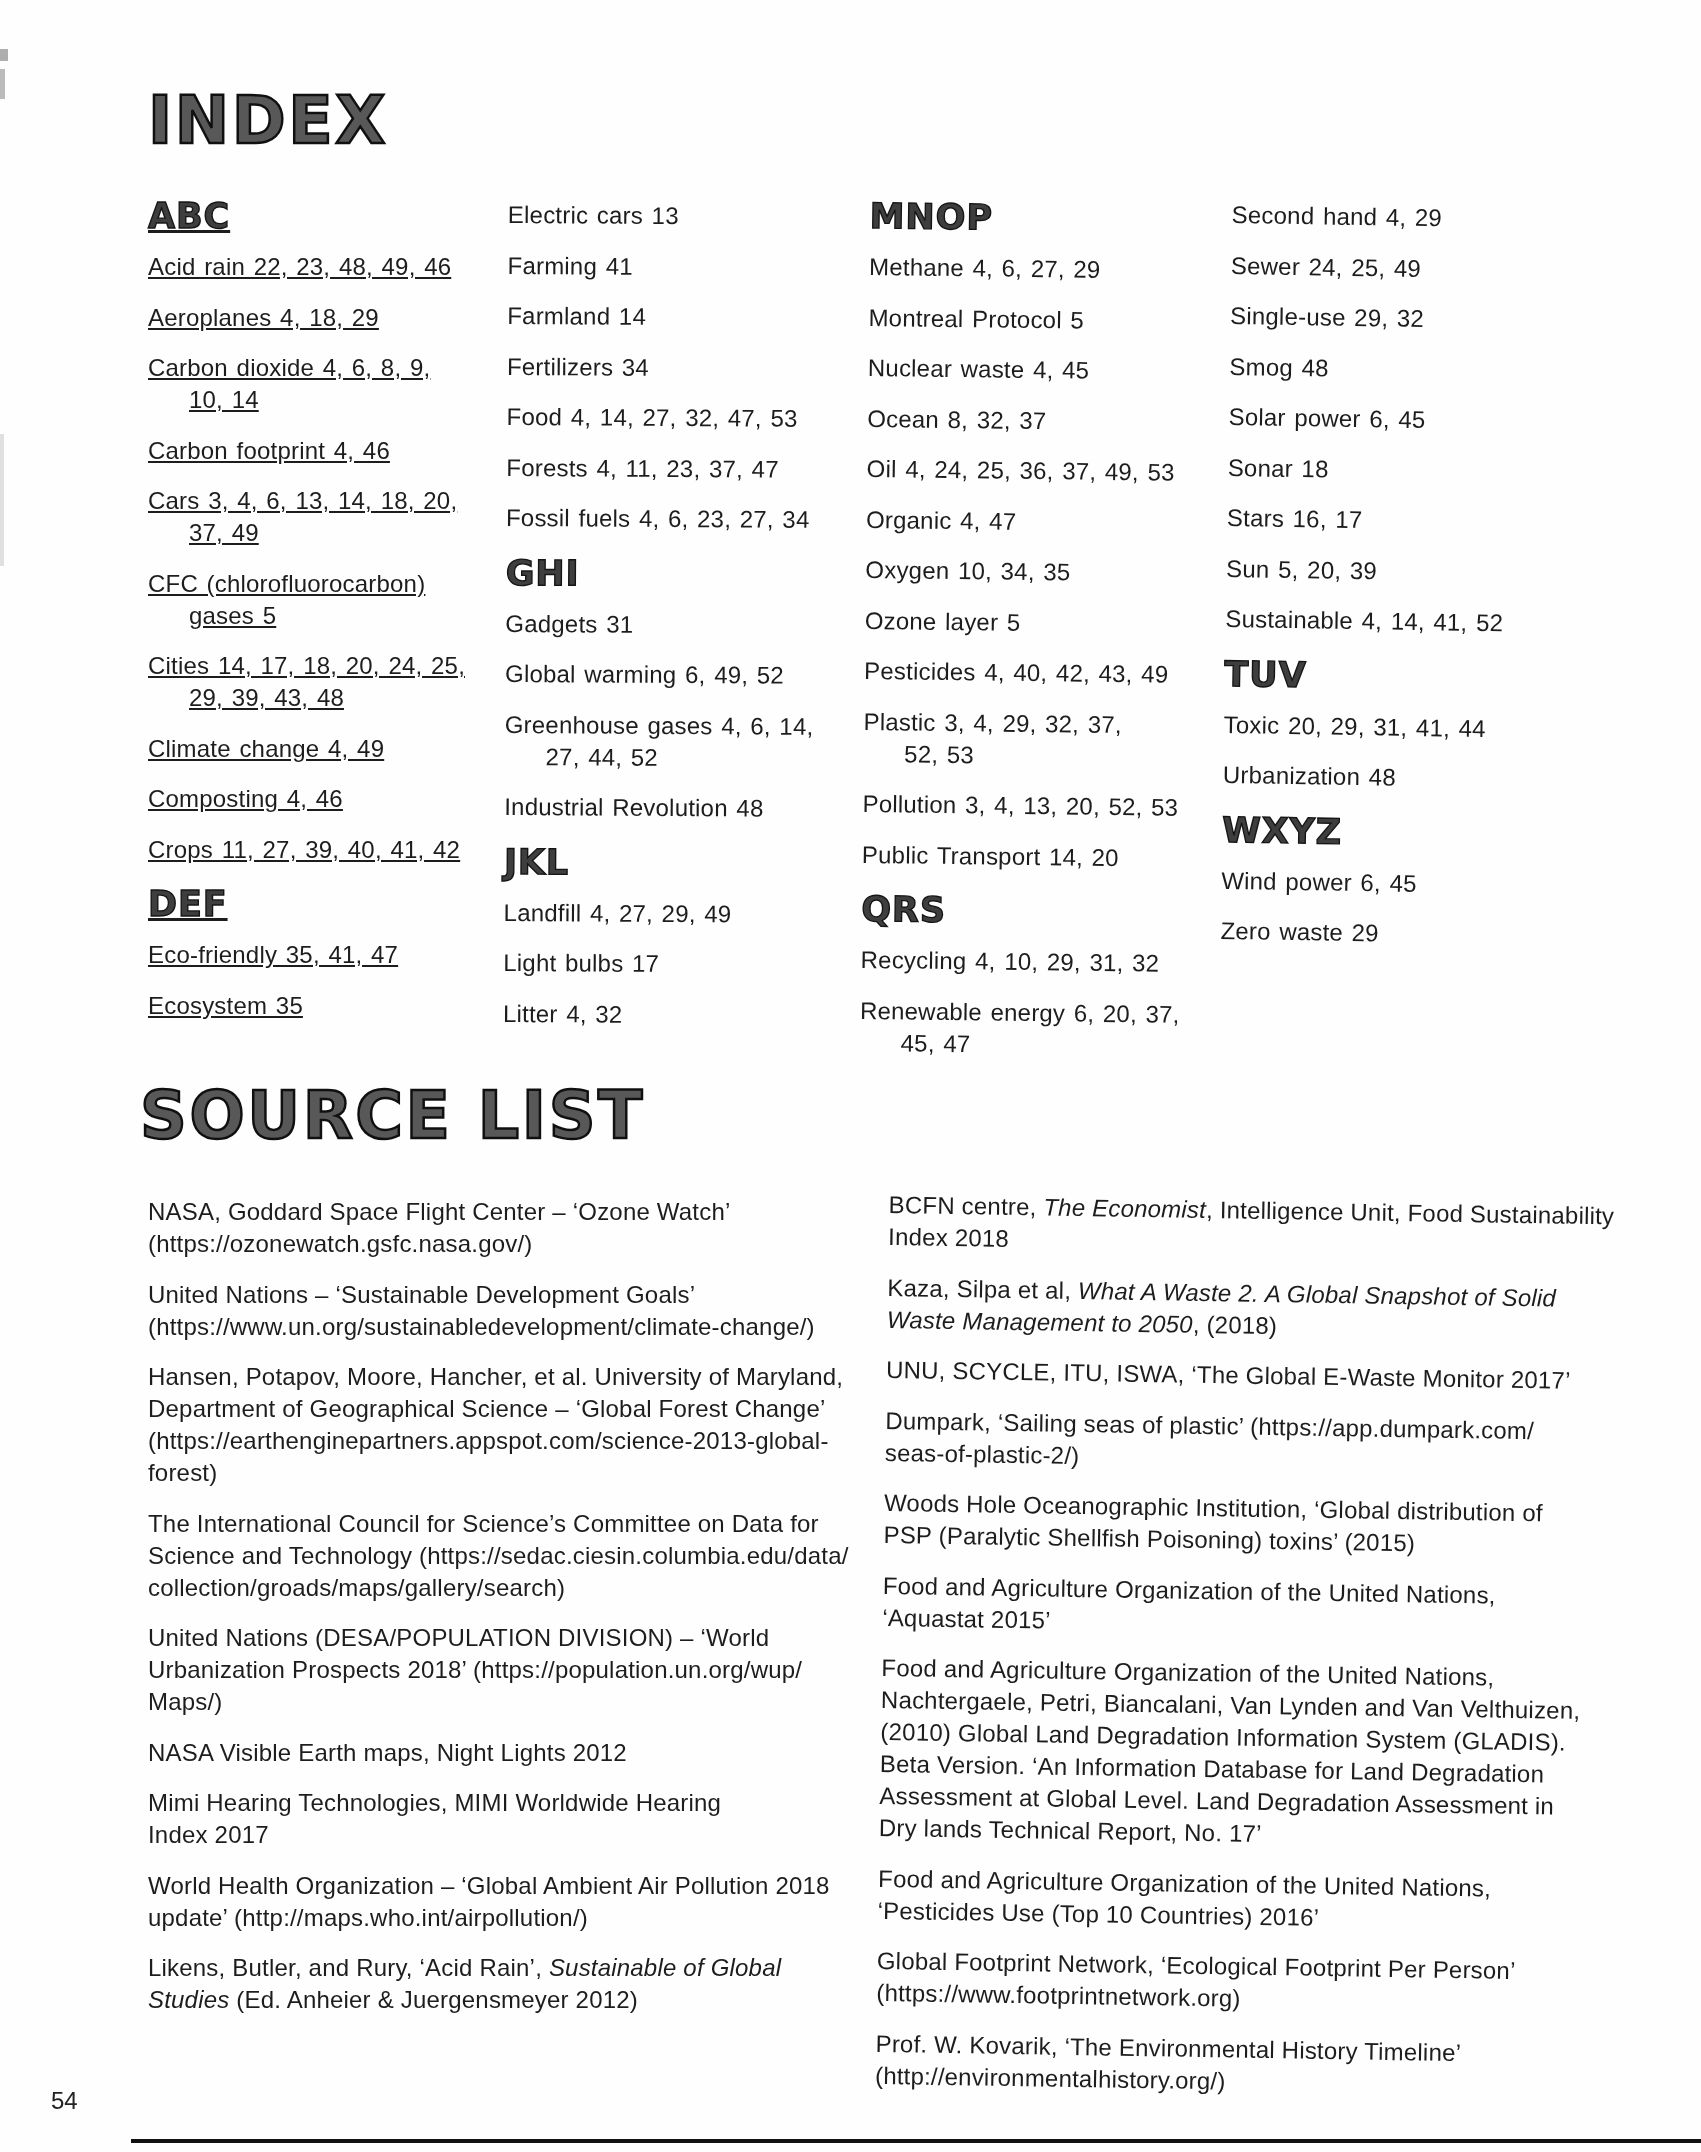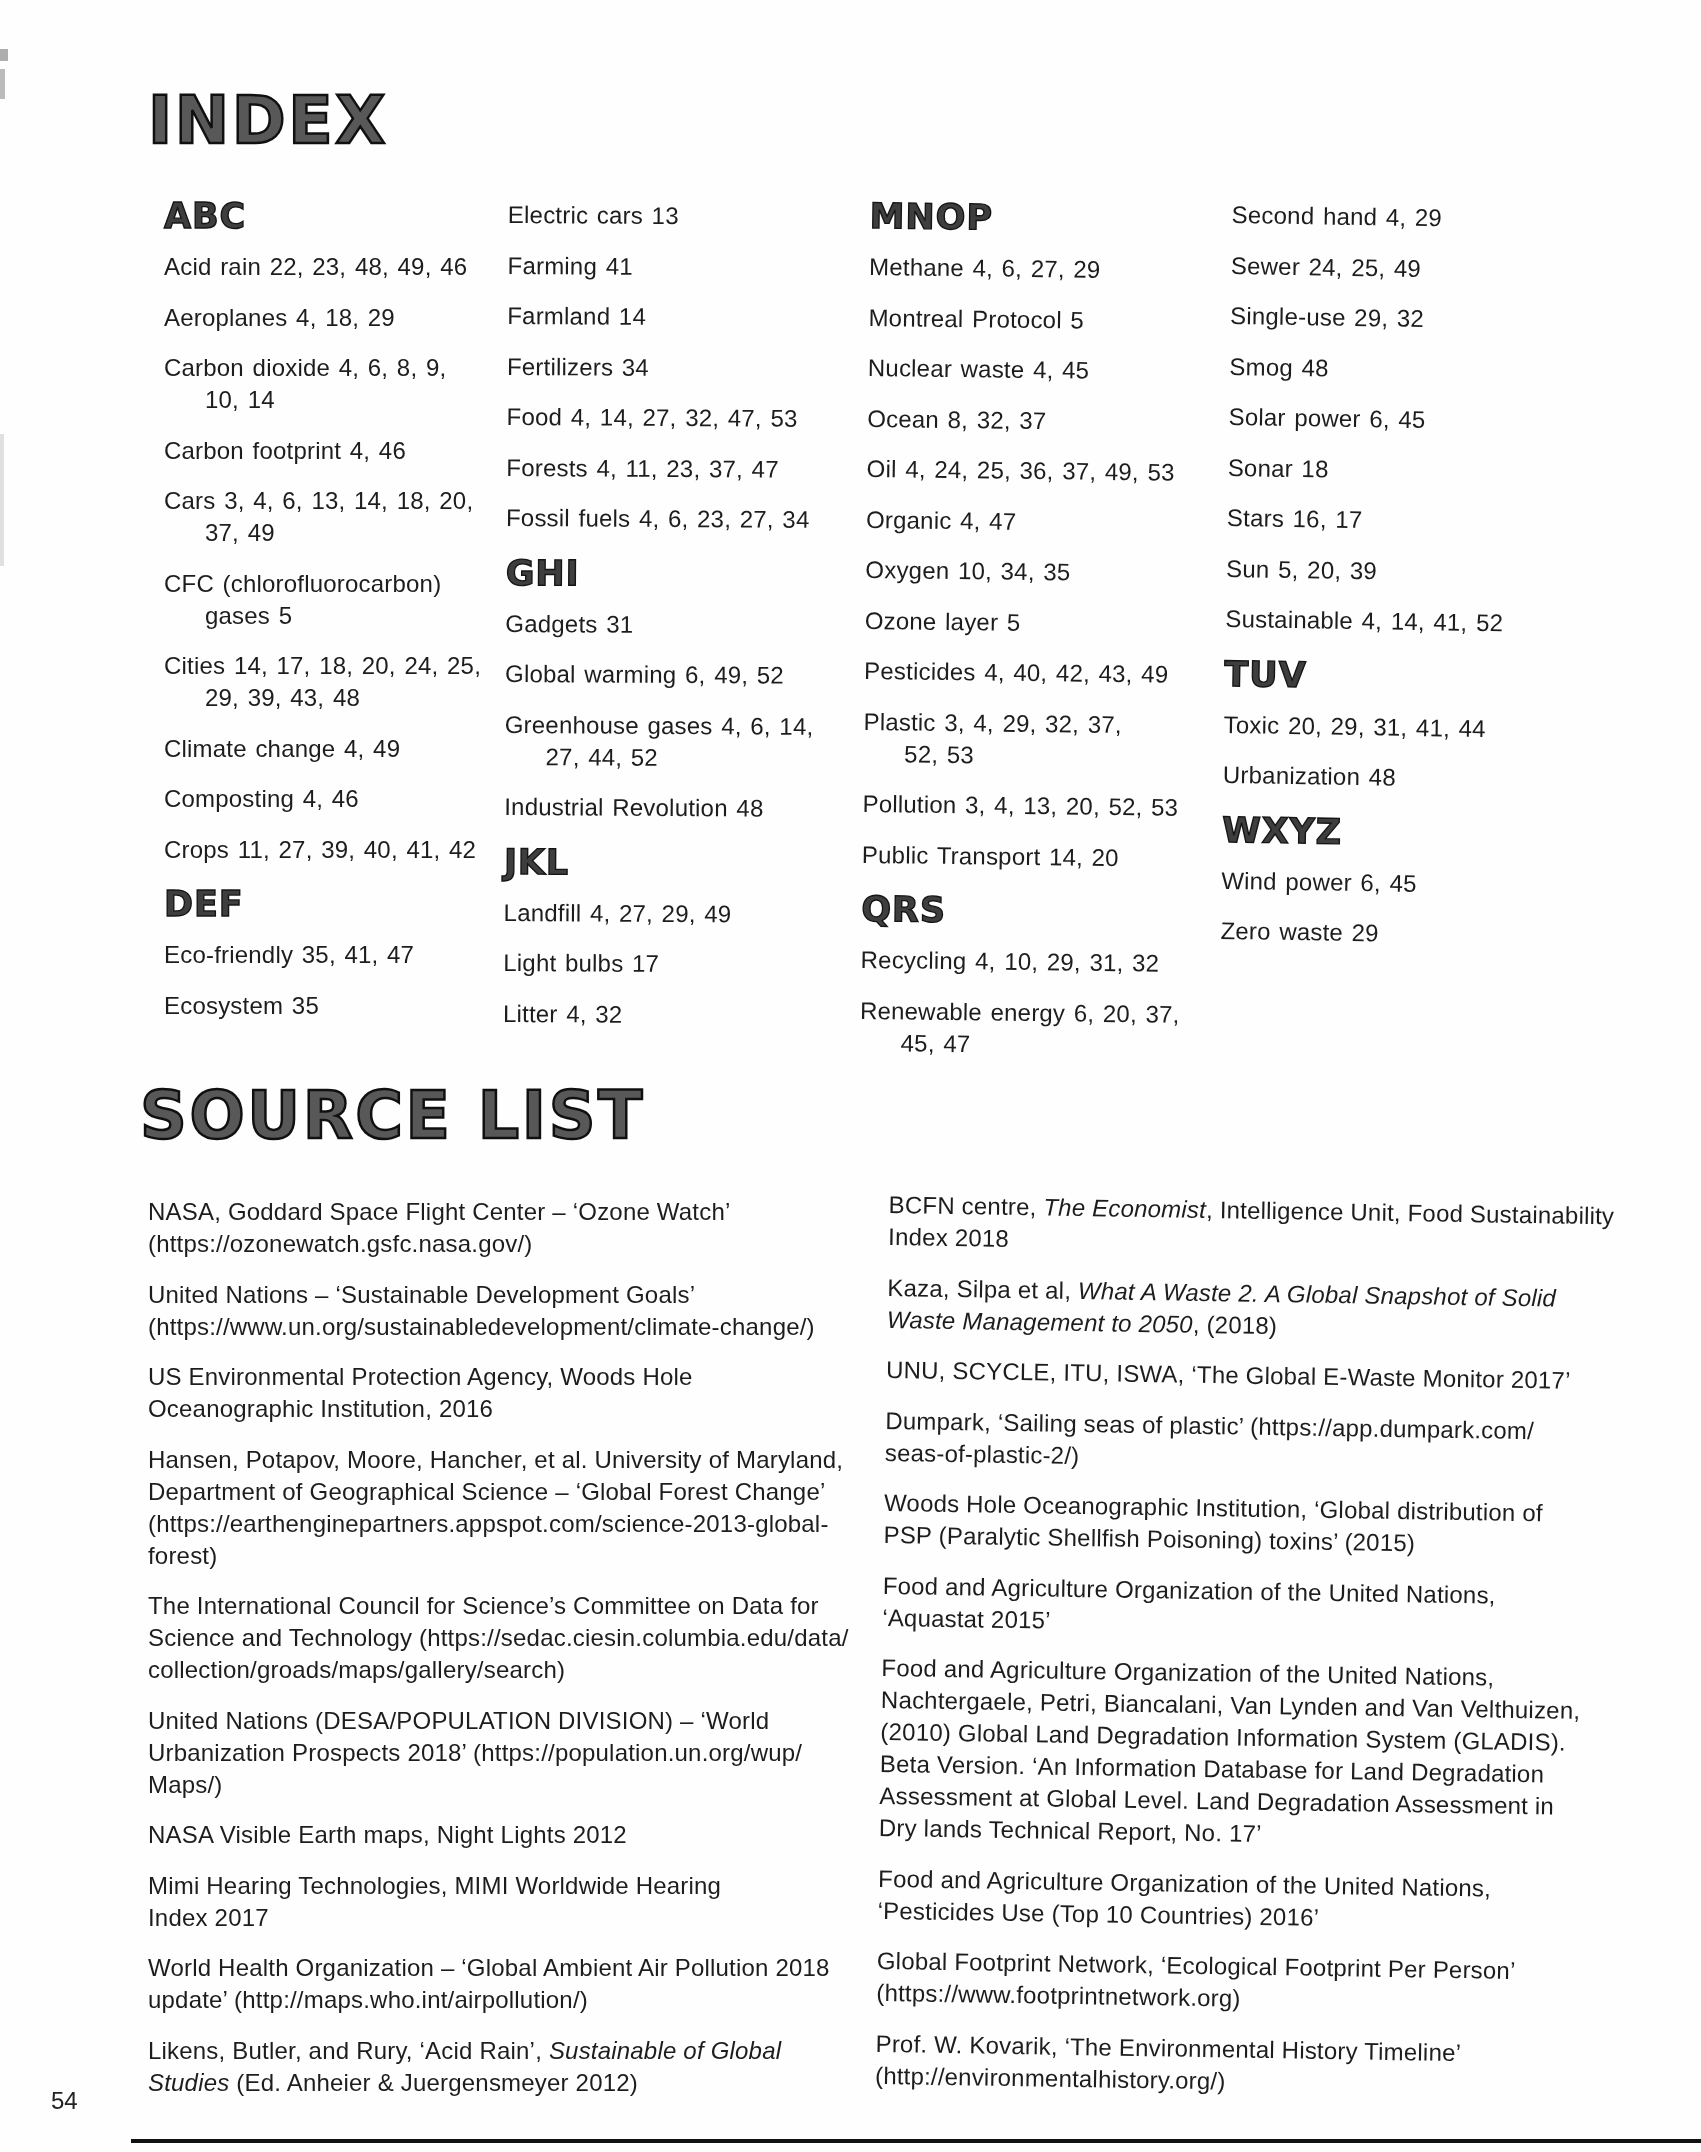--- a/index.html
+++ b/index.html
@@ -31,21 +31,21 @@
     white-space: nowrap;
   }
   #title-index { left: 148px; top: 88px; }
   #title-sources { left: 140px; top: 1083px; }
 
   .index-col {
     position: absolute;
     top: 196px;
     width: 353px;
   }
-  #col1 { left: 164px; }
+  #col1 { left: 148px; text-decoration: underline; }
   #col2 { left: 508px; top: 199px; transform: rotate(0.35deg); transform-origin: top left; }
   #col3 { left: 870px; transform: rotate(0.7deg); transform-origin: top left; }
   #col4 { left: 1232px; top: 199px; width: 379px; transform: rotate(0.9deg); transform-origin: top left; }
 
   .idx-h {
     font-family: "DejaVu Sans", sans-serif;
     font-weight: 700;
     font-size: 35px;
     line-height: 41px;
     color: #3e3e3e;
@@ -179,21 +179,20 @@
       <div class="idx-h">WXYZ</div>
       <p class="idx-e">Wind power 6, 45</p>
       <p class="idx-e">Zero waste 29</p>
     </div>
 
   <div class="big-title" id="title-sources">SOURCE LIST</div>
 
   <div class="sources-col" id="src-left">
       <p class="src">NASA, Goddard Space Flight Center – ‘Ozone Watch’<br>(https://ozonewatch.gsfc.nasa.gov/)</p>
       <p class="src">United Nations – ‘Sustainable Development Goals’<br>(https://www.un.org/sustainabledevelopment/climate-change/)</p>
-      <p class="src">US Environmental Protection Agency, Woods Hole<br>Oceanographic Institution, 2016</p>
       <p class="src">Hansen, Potapov, Moore, Hancher, et al. University of Maryland,<br>Department of Geographical Science – ‘Global Forest Change’<br>(https://earthenginepartners.appspot.com/science-2013-global-<br>forest)</p>
       <p class="src">The International Council for Science’s Committee on Data for<br>Science and Technology (https://sedac.ciesin.columbia.edu/data/<br>collection/groads/maps/gallery/search)</p>
       <p class="src">United Nations (DESA/POPULATION DIVISION) – ‘World<br>Urbanization Prospects 2018’ (https://population.un.org/wup/<br>Maps/)</p>
       <p class="src">NASA Visible Earth maps, Night Lights 2012</p>
       <p class="src">Mimi Hearing Technologies, MIMI Worldwide Hearing<br>Index 2017</p>
       <p class="src">World Health Organization – ‘Global Ambient Air Pollution 2018<br>update’ (http://maps.who.int/airpollution/)</p>
       <p class="src">Likens, Butler, and Rury, ‘Acid Rain’, <span class="it">Sustainable of Global</span><br><span class="it">Studies</span> (Ed. Anheier &amp; Juergensmeyer 2012)</p>
     </div>
   <div class="sources-col" id="src-right">
       <p class="src">BCFN centre, <span class="it">The Economist</span>, Intelligence Unit, Food Sustainability<br>Index 2018</p>

